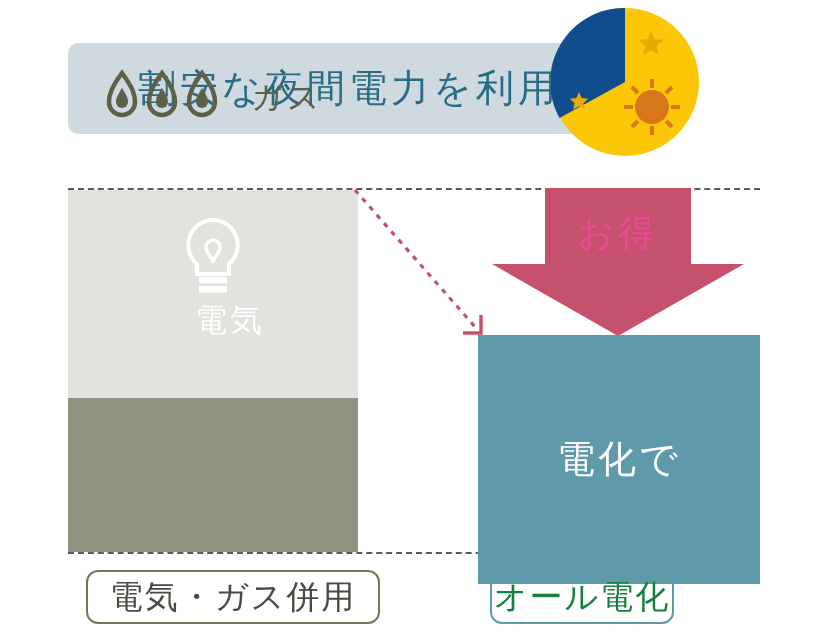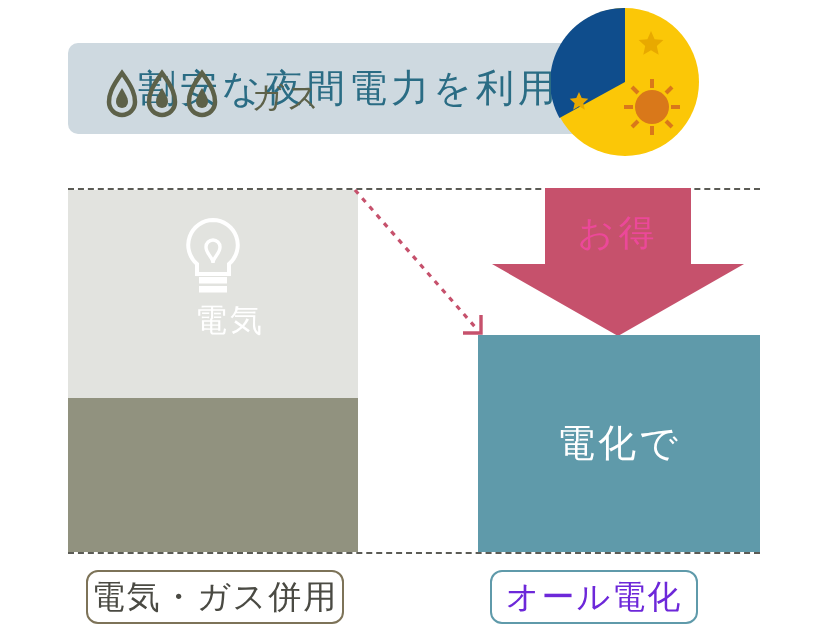--- a/index.html
+++ b/index.html
@@ -151,21 +151,21 @@
     white-space: nowrap;
     font-family: "Liberation Serif", "DejaVu Serif", serif;
   }
 
   
   .panel-allelec {
     position: absolute;
     left: 478px;
     top: 335px;
     width: 282px;
-    height: 217px;
+    height: 249px;
     background: #5f9aaa;
     display: flex;
     flex-direction: column;
     align-items: center;
     justify-content: center;
     color: #ffffff;
   }
   .allelec-line1 {
     font-size: 38px;
     letter-spacing: 3px;
@@ -188,32 +188,32 @@
     align-items: center;
     justify-content: center;
     white-space: nowrap;
     font-size: 33px;
     letter-spacing: 2px;
     font-family: "Liberation Serif", "DejaVu Serif", serif;
   }
   .caption-left {
     left: 86px;
     top: 570px;
-    width: 258px;
+    width: 294px;
     height: 54px;
     border: 2px solid #7d7358;
     color: #4a4a43;
   }
   .caption-right {
     left: 490px;
     top: 570px;
-    width: 208px;
+    width: 184px;
     height: 54px;
     border: 2px solid #5f9aaa;
-    color: #6d28d9;
+    color: #15803d;
   }
 </style>
 </head>
 <body>
 
 <div id="infographic">
 
   <div class="header-banner">
     <div class="header-title">割安な夜間電力を利用</div>
   </div>

